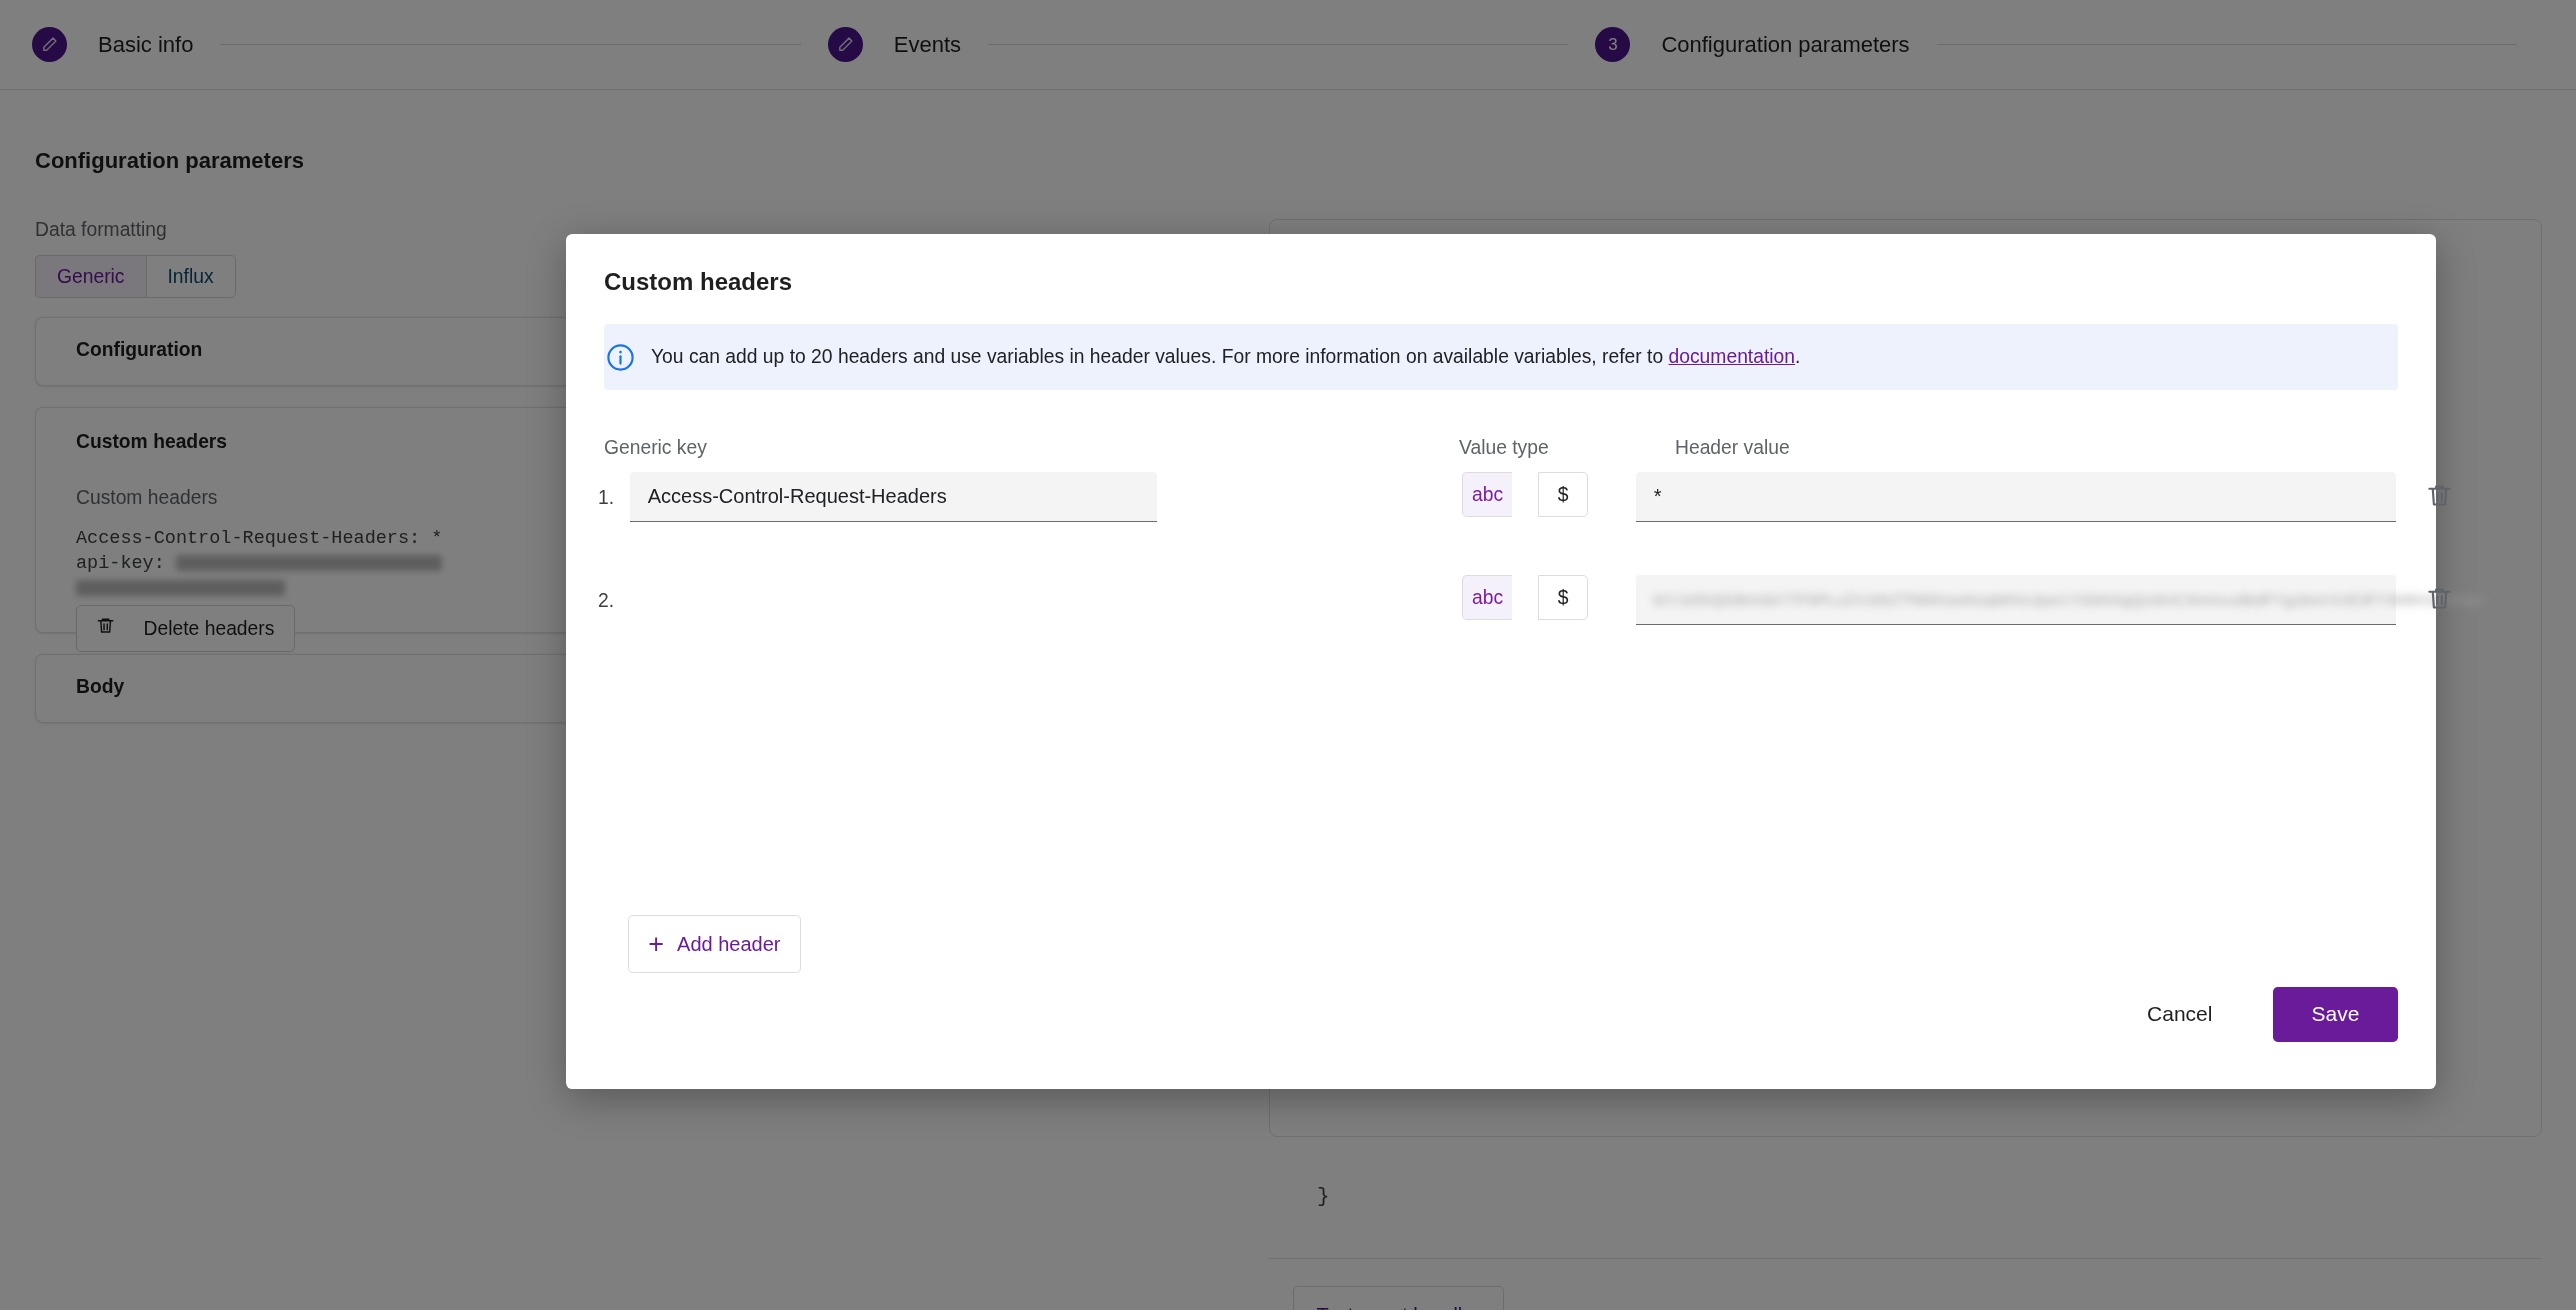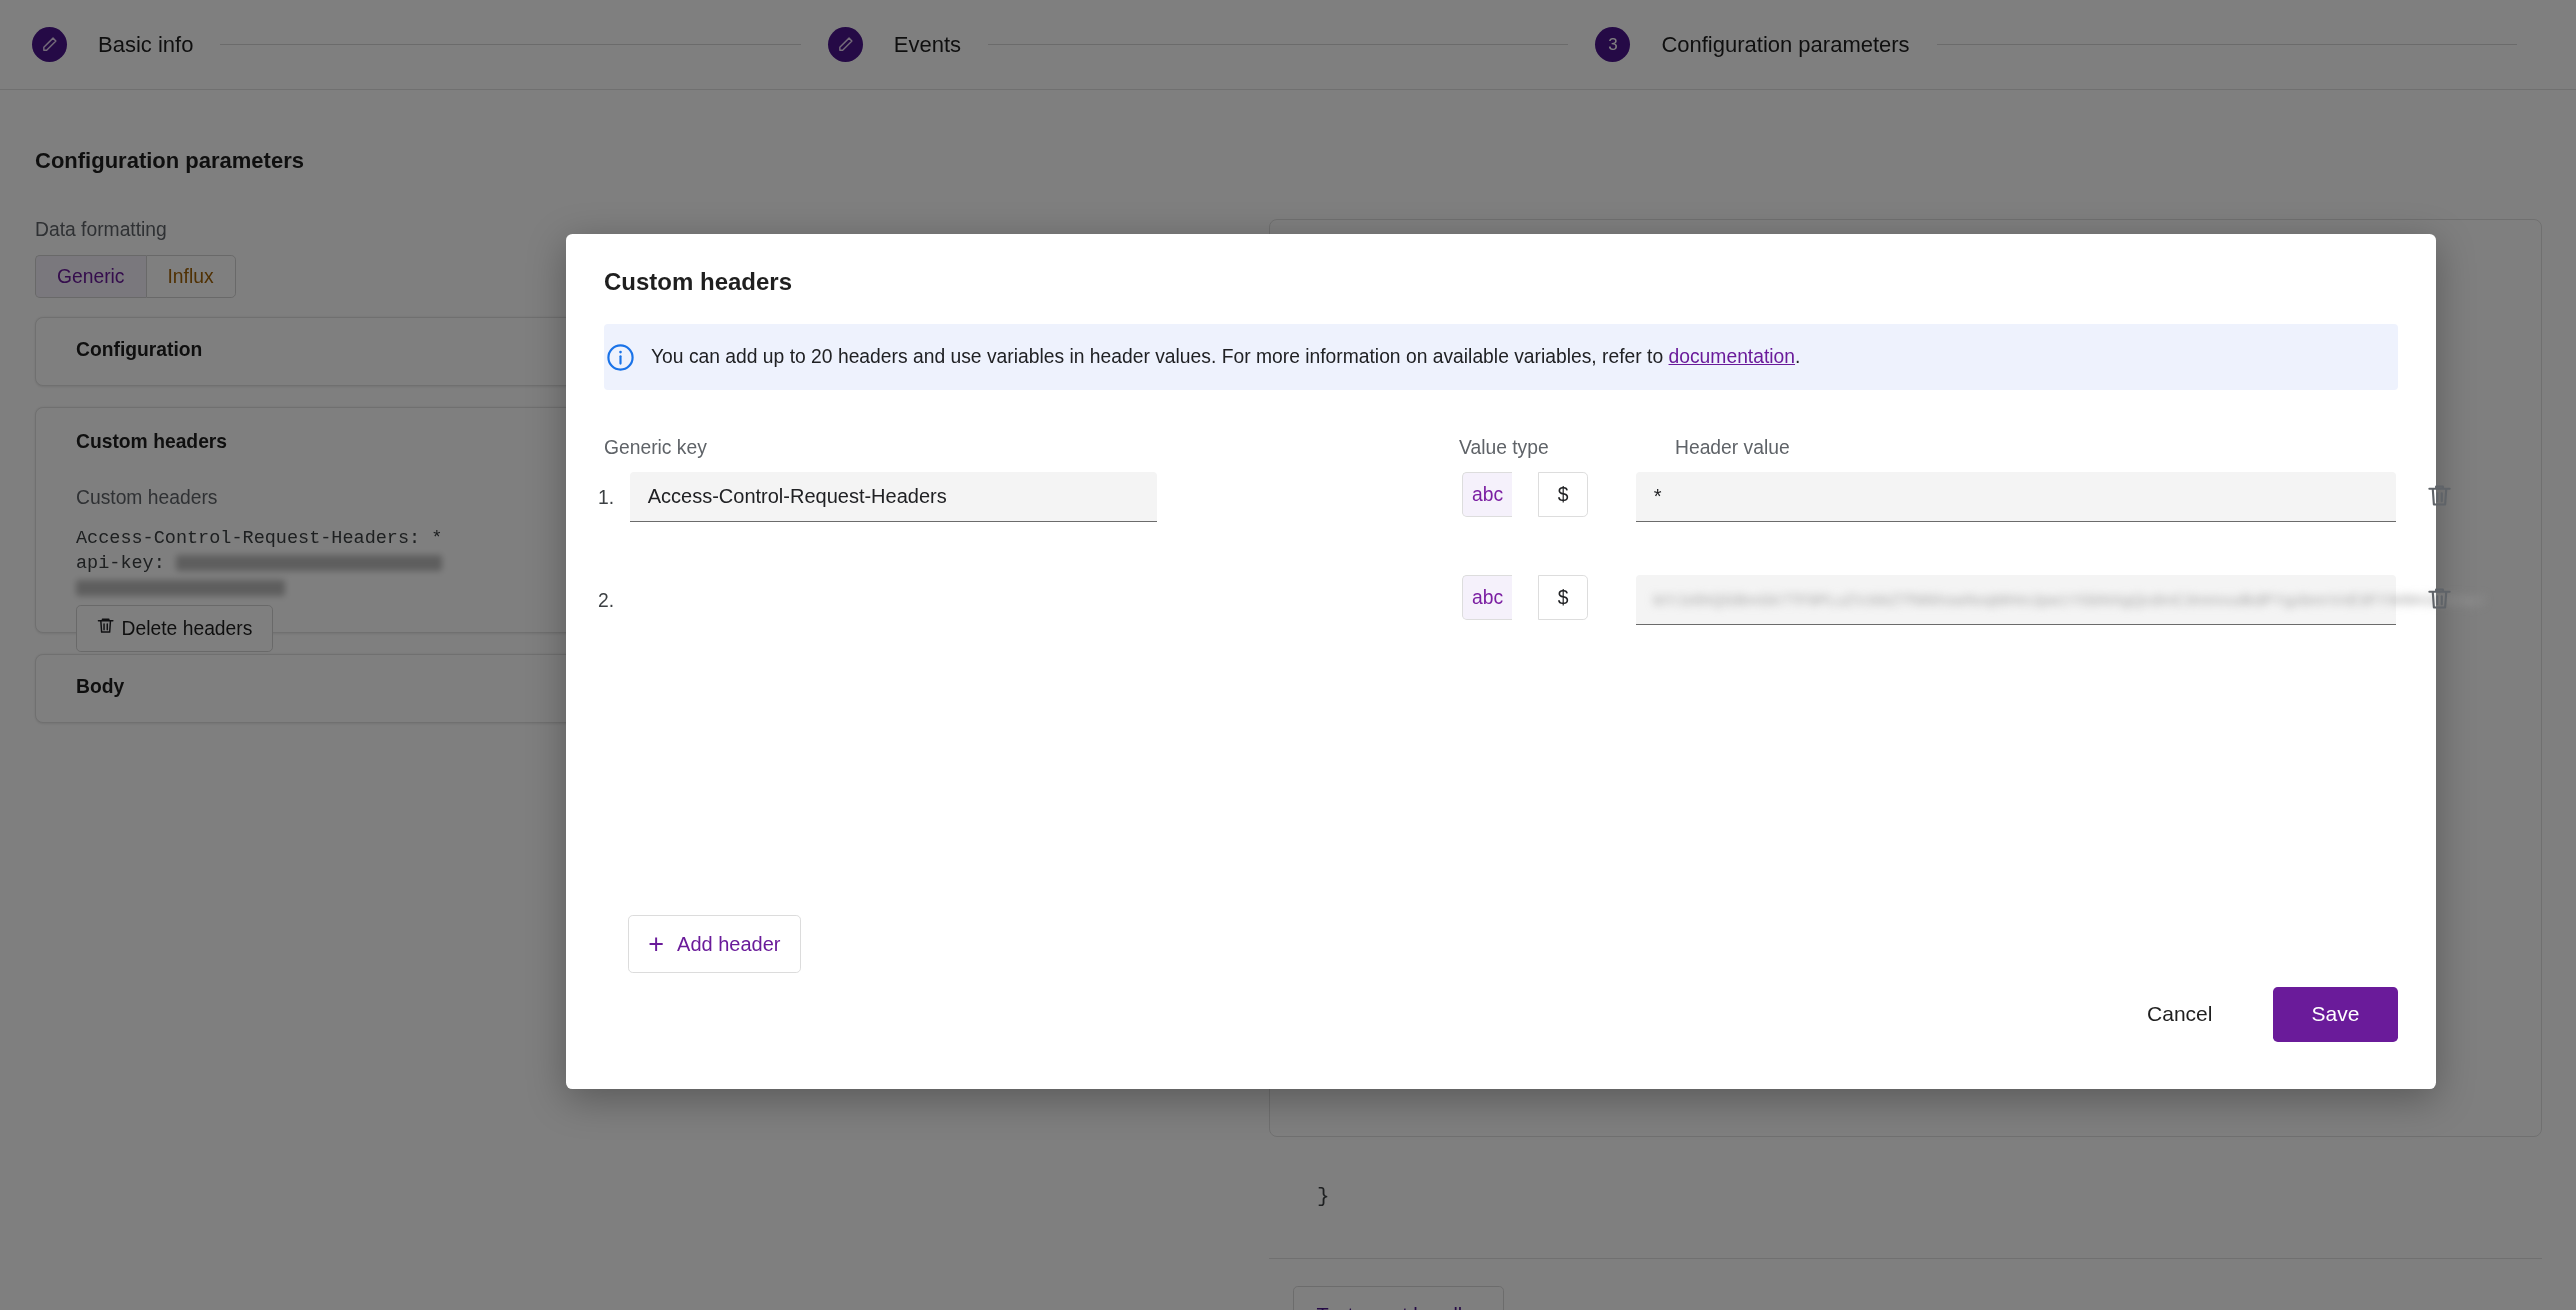--- a/index.html
+++ b/index.html
@@ -32,21 +32,21 @@
   .step-line { flex:1 1 auto; height:0.8px; background:#d6d6d6; margin:0 27px; min-width:48px; }
 
   
   .bg-content { position:absolute; top:90px; left:0; right:0; bottom:0; background:#fff; }
 
   .page-title { position:absolute; left:35px; top:58px; font-size:22px; font-weight:bold; color:#1f1f1f; }
   .data-formatting-label { position:absolute; left:35px; top:129px; font-size:19.3px; color:#5f6368; }
   .toggle-group { position:absolute; left:35px; top:165px; display:flex; }
   .toggle-btn {
     height:43px; padding:0 21px; display:flex; align-items:center; justify-content:center;
-    border:0.8px solid #d3d3d3; font-size:19.3px; color:#a16207; background:#fff;
+    border:0.8px solid #d3d3d3; font-size:19.3px; color:#0c4a6e; background:#fff;
   }
   .toggle-btn.first { border-radius:4.8px 0 0 4.8px; border-right:none; background:#f4f0fa; color:#6a1b9a; }
   .toggle-btn.last  { border-radius:0 4.8px 4.8px 0; }
 
   .card {
     position:absolute; border:0.8px solid #e0e0e0; border-radius:8px; background:#fff;
     box-shadow: 0 0.8px 2.4px rgba(0,0,0,0.10);
   }
   .card-config { left:35px; top:227px; width:1232px; height:69px; }
   .card-config .card-title { position:absolute; left:40px; top:21px; font-size:19.3px; font-weight:bold; color:#1f1f1f; }
@@ -56,21 +56,21 @@
   .custom-sub { position:absolute; left:40px; top:79px; font-size:19.3px; color:#5f6368; }
   .code-block {
     position:absolute; left:40px; top:119px; width:1144px;
     font-family:"Liberation Mono", monospace; font-size:18.5px; line-height:1.35; color:#3c4043;
   }
   .code-line { white-space:pre; }
   .redacted { display:inline-block; height:16px; background:#bdbdbd; border-radius:2.4px; vertical-align:middle;
               filter: blur(3.2px); color:transparent; }
   .delete-headers-btn {
     position:absolute; left:40px; top:197px; height:47px; padding:0 19.3px;
-    display:flex; align-items:center; gap:6px;
+    display:flex; align-items:center; gap:28px;
     border:0.8px solid #d3d3d3; border-radius:4.8px; background:#fff; font-size:19.3px; color:#1f1f1f;
   }
   .delete-headers-btn svg { width:19.3px; height:19.3px; }
 
   .card-body { left:35px; top:564px; width:1232px; height:69px; }
   .card-body .card-title { position:absolute; left:40px; top:21px; font-size:19.3px; font-weight:bold; color:#1f1f1f; }
 
   
   .right-card {
     position:absolute; left:1269px; top:129px; width:1273px; height:918px;

